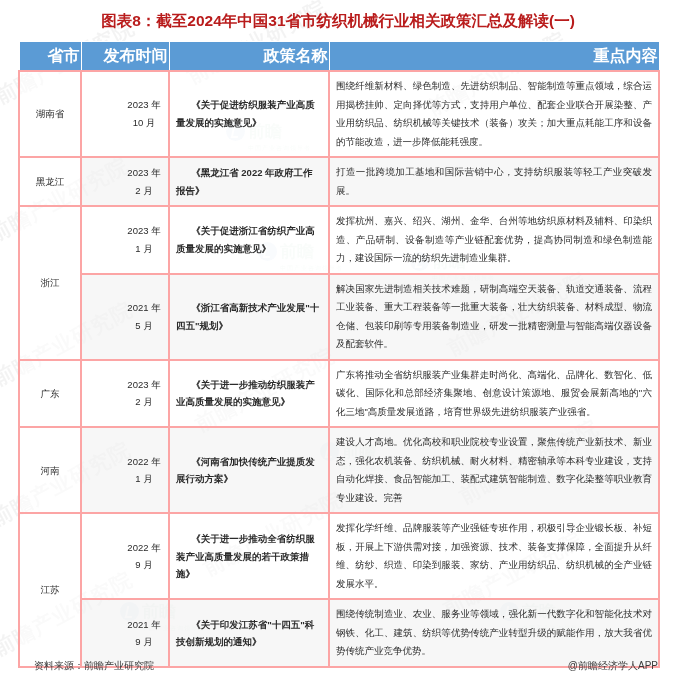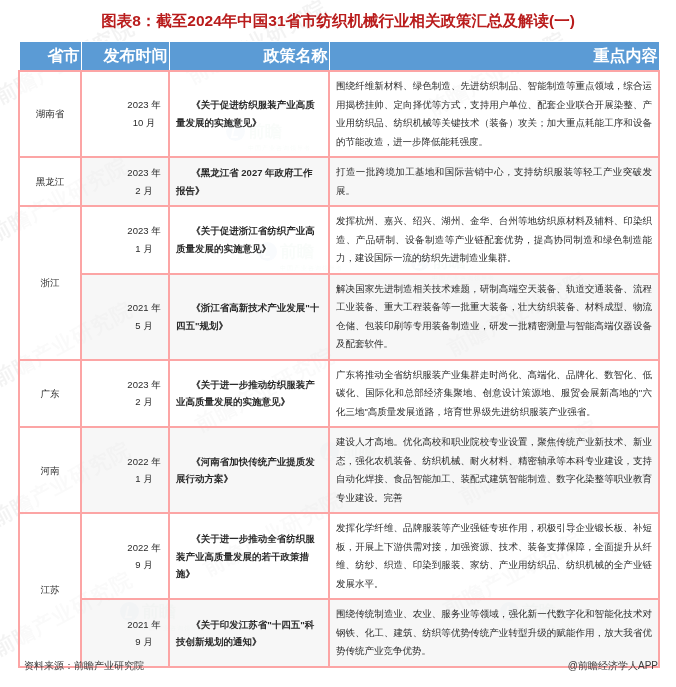--- a/index.html
+++ b/index.html
@@ -149,21 +149,21 @@
   }
 
   tr.row-odd td  { background-color: rgba(255,255,255,0.55); }
   tr.row-even td { background-color: rgba(242,242,242,0.62); }
   tr.row-odd td.cell-prov,
   tr.row-even td.cell-prov { background-color: rgba(255,255,255,0.55); }
 
   
   .footer {
     position: absolute;
-    left: 24px;
+    left: 34px;
     right: 18px;
     bottom: 14px;
     z-index: 10;
     display: flex;
     justify-content: space-between;
     align-items: flex-end;
     font-size: 10px;
     color: #3a3a3a;
   }
   .footer .source { font-size: 10px; }
@@ -234,21 +234,21 @@
     <tbody>
         <tr class="row-odd">
           <td class="cell-prov" rowspan="1">湖南省</td>
           <td class="cell-date">2023 年 10 月</td>
           <td class="cell-policy">《关于促进纺织服装产业高质量发展的实施意见》</td>
           <td class="cell-detail">围绕纤维新材料、绿色制造、先进纺织制品、智能制造等重点领域，综合运用揭榜挂帅、定向择优等方式，支持用户单位、配套企业联合开展染整、产业用纺织品、纺织机械等关键技术（装备）攻关；加大重点耗能工序和设备的节能改造，进一步降低能耗强度。</td>
         </tr>
         <tr class="row-even">
           <td class="cell-prov" rowspan="1">黑龙江</td>
           <td class="cell-date">2023 年 2 月</td>
-          <td class="cell-policy">《黑龙江省 2027 年政府工作报告》</td>
+          <td class="cell-policy">《黑龙江省 2022 年政府工作报告》</td>
           <td class="cell-detail">打造一批跨境加工基地和国际营销中心，支持纺织服装等轻工产业突破发展。</td>
         </tr>
         <tr class="row-odd">
           <td class="cell-prov" rowspan="2">浙江</td>
           <td class="cell-date">2023 年 1 月</td>
           <td class="cell-policy">《关于促进浙江省纺织产业高质量发展的实施意见》</td>
           <td class="cell-detail">发挥杭州、嘉兴、绍兴、湖州、金华、台州等地纺织原材料及辅料、印染织造、产品研制、设备制造等产业链配套优势，提高协同制造和绿色制造能力，建设国际一流的纺织先进制造业集群。</td>
         </tr>
         <tr class="row-even">
           <td class="cell-date">2021 年 5 月</td>

